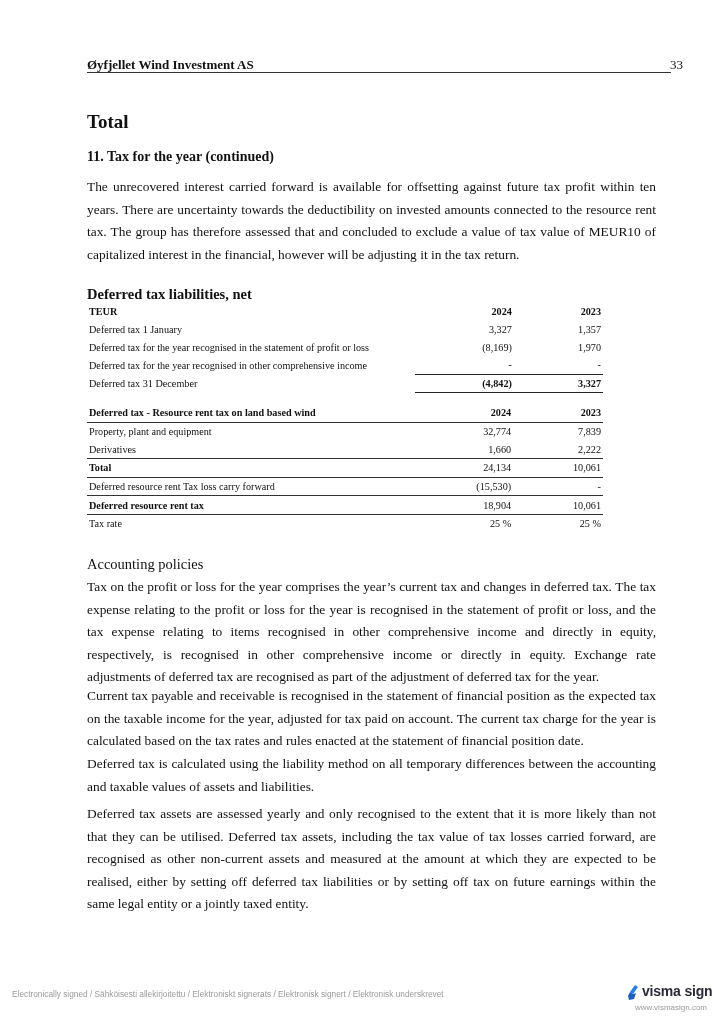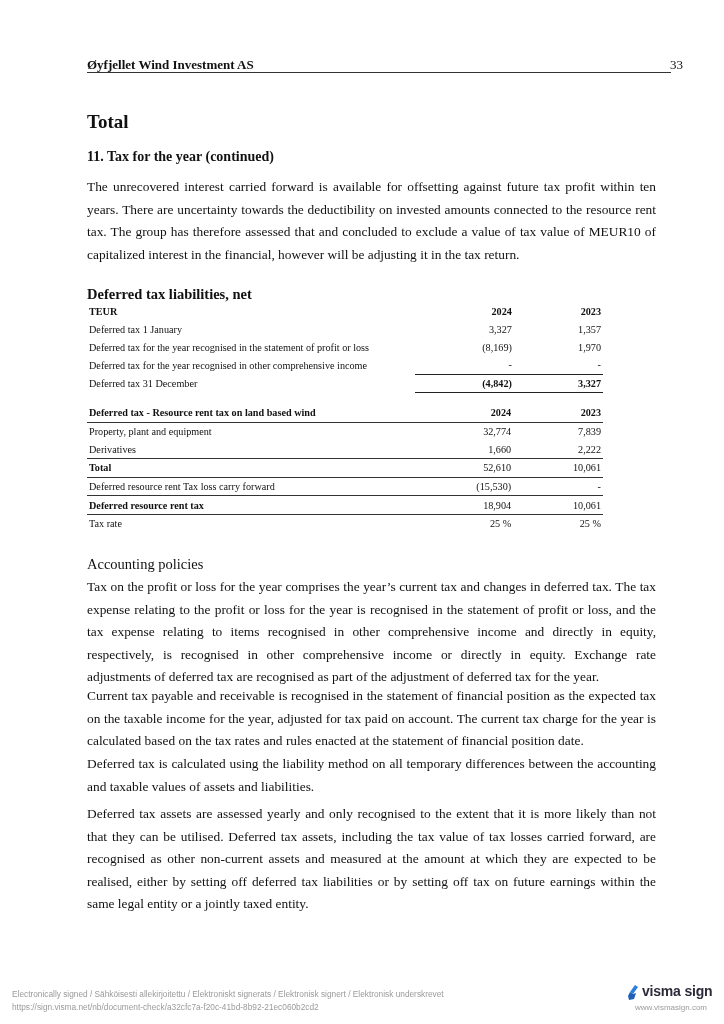--- a/index.html
+++ b/index.html
@@ -101,21 +101,21 @@
     <td class="c2 num">32,774</td>
     <td class="c3 num">7,839</td>
   </tr>
   <tr>
     <td class="c1">Derivatives</td>
     <td class="c2 num">1,660</td>
     <td class="c3 num">2,222</td>
   </tr>
   <tr class="rt rb">
     <td class="c1" style="font-weight:bold">Total</td>
-    <td class="c2 num">52,610</td>
+    <td class="c2 num">24,134</td>
     <td class="c3 num">10,061</td>
   </tr>
   <tr>
     <td class="c1">Deferred resource rent Tax loss carry forward</td>
     <td class="c2 num">(15,530)</td>
     <td class="c3 num">-</td>
   </tr>
   <tr class="rt rb">
     <td class="c1" style="font-weight:bold">Deferred resource rent tax</td>
     <td class="c2 num">18,904</td>
@@ -130,21 +130,20 @@
   </table>
 
 <div class="policies-title">Accounting policies</div>
 <div class="para" id="p-pol1">Tax on the profit or loss for the year comprises the year’s current tax and changes in deferred tax. The tax expense relating to the profit or loss for the year is recognised in the statement of profit or loss, and the tax expense relating to items recognised in other comprehensive income and directly in equity, respectively, is recognised in other comprehensive income or directly in equity. Exchange rate adjustments of deferred tax are recognised as part of the adjustment of deferred tax for the year.</div>
 <div class="para" id="p-pol2">Current tax payable and receivable is recognised in the statement of financial position as the expected tax on the taxable income for the year, adjusted for tax paid on account. The current tax charge for the year is calculated based on the tax rates and rules enacted at the statement of financial position date.</div>
 <div class="para" id="p-pol3">Deferred tax is calculated using the liability method on all temporary differences between the accounting and taxable values of assets and liabilities.</div>
 <div class="para" id="p-pol4">Deferred tax assets are assessed yearly and only recognised to the extent that it is more likely than not that they can be utilised. Deferred tax assets, including the tax value of tax losses carried forward, are recognised as other non-current assets and measured at the amount at which they are expected to be realised, either by setting off deferred tax liabilities or by setting off tax on future earnings within the same legal entity or a jointly taxed entity.</div>
 
 <div class="footer-sign">
   <div>Electronically signed / Sähköisesti allekirjoitettu / Elektroniskt signerats / Elektronisk signert / Elektronisk underskrevet</div>
-  <div>https://sign.visma.net/nb/document-check/a32cfc7a-f20c-41bd-8b92-21ec060b2cd2</div>
 </div>
 
 <div class="visma">
   <svg class="visma-logo" viewBox="0 0 12 16">
     <path d="M8 0 L11 2 L6 9 L3 7 Z" fill="#2a7de1"></path>
     <path d="M3 7 L6 9 L9 8 L7 14 L2 15 L1 11 Z" fill="#1f5fb8"></path>
   </svg>
   <span class="visma-text">visma sign</span>
   <span class="visma-url">www.vismasign.com</span>
 </div>

